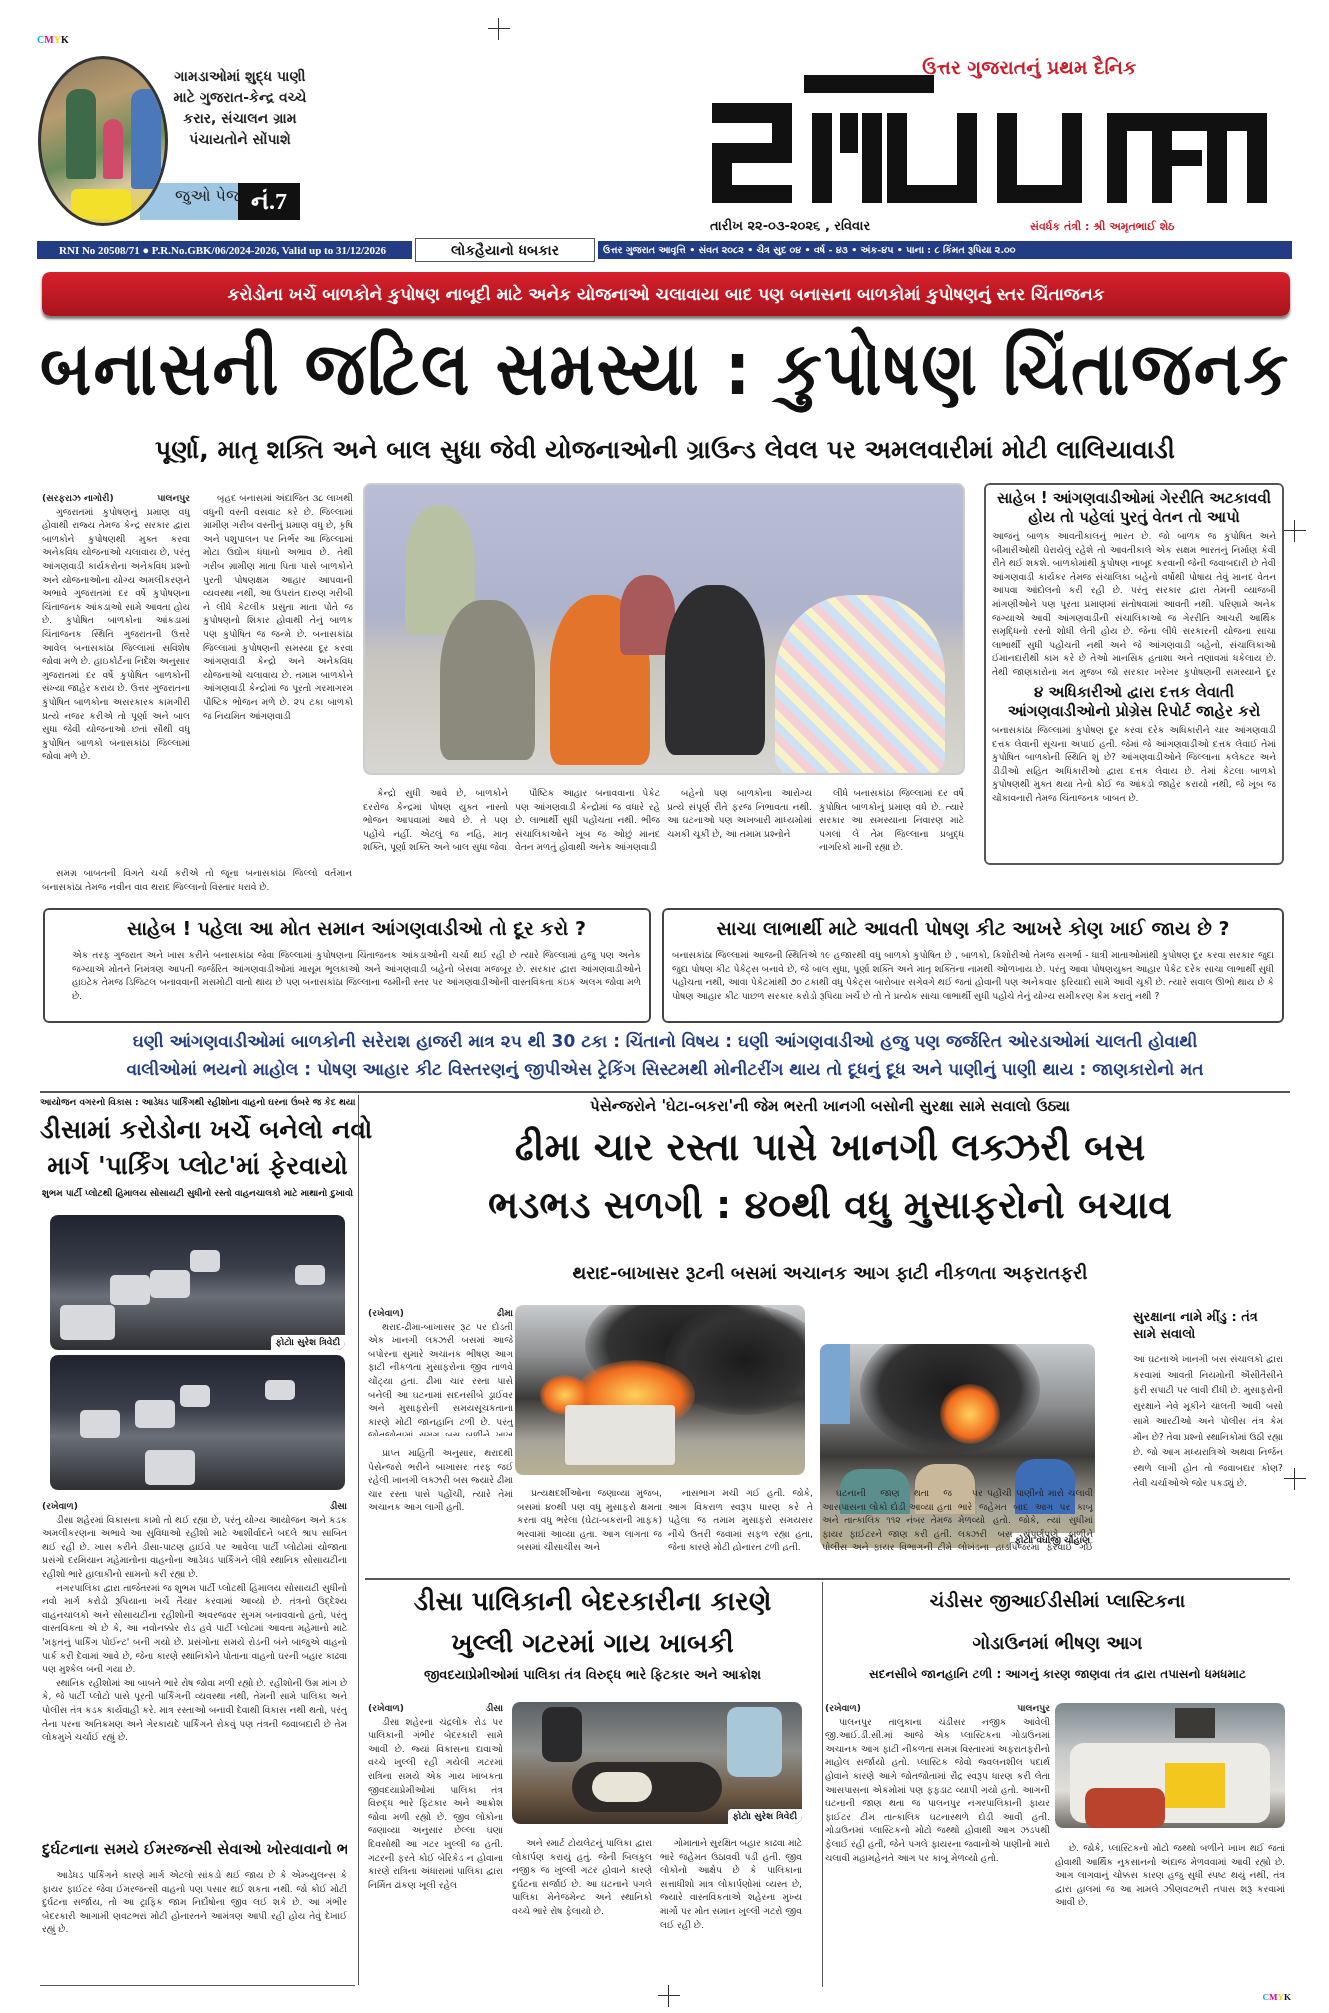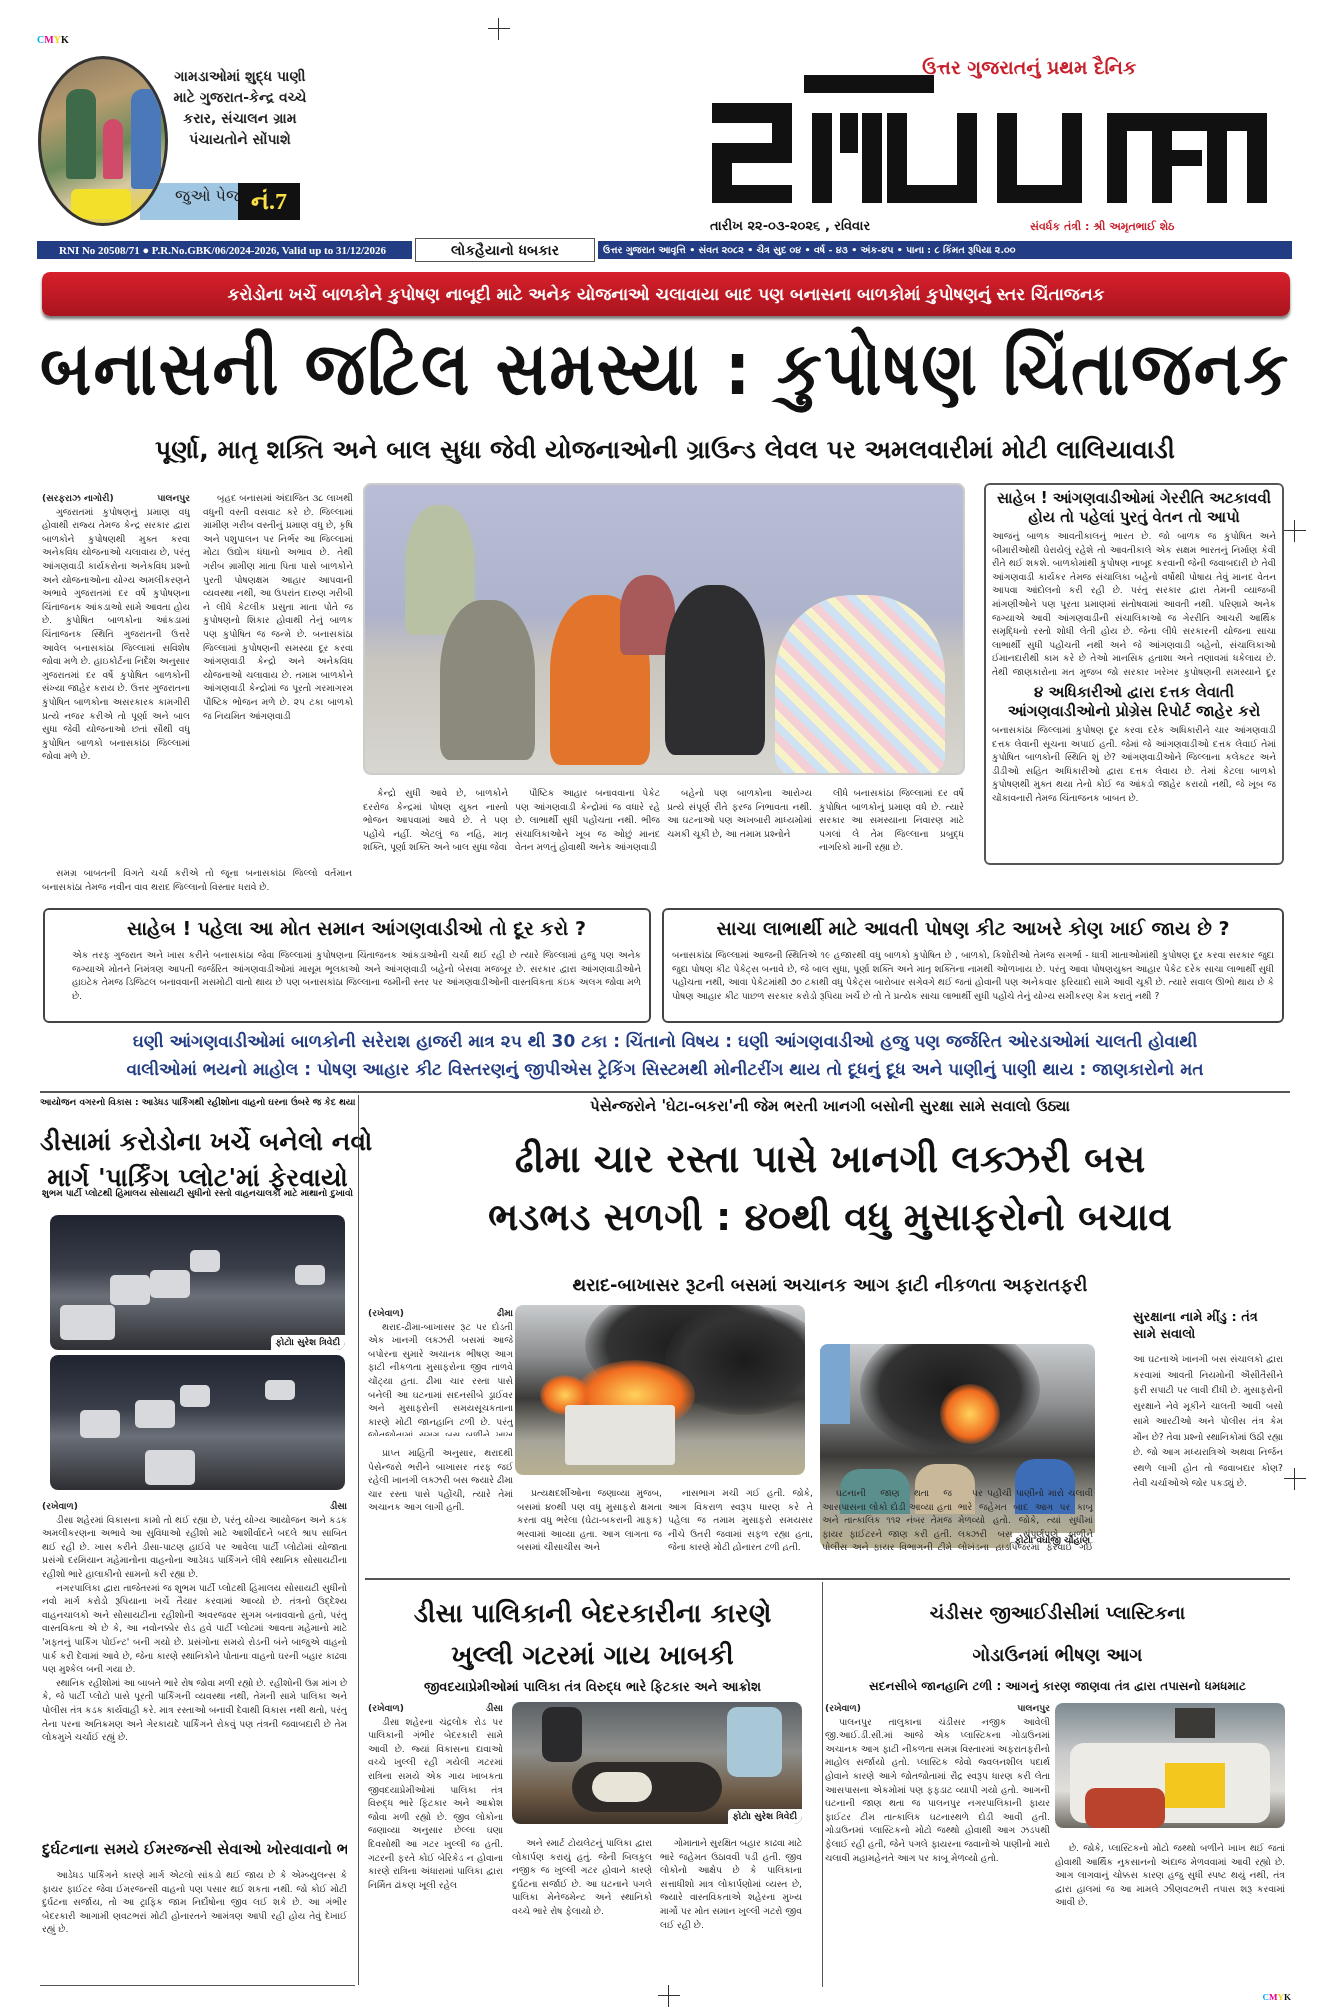--- a/index.html
+++ b/index.html
@@ -14,21 +14,21 @@
 
   
   .teaser-photo { left: 38px; top: 56px; width: 130px; height: 170px; border-radius: 50%; overflow: hidden; border: 3px solid #333; background: linear-gradient(160deg,#8a7a60 0%,#b89c70 30%,#6c8a5a 55%,#d9c9a0 75%,#e7d34a 90%); }
   .teaser-photo .fig1 { position:absolute; left:25px; top:30px; width:30px; height:90px; background:#3f6a4a; border-radius:12px 12px 4px 4px; }
   .teaser-photo .fig2 { position:absolute; left:62px; top:60px; width:20px; height:60px; background:#d04a6a; border-radius:10px 10px 3px 3px; }
   .teaser-photo .fig3 { position:absolute; left:90px; top:30px; width:30px; height:100px; background:#4a78b8; border-radius:12px 12px 4px 4px; }
   .teaser-photo .jug { position:absolute; left:30px; top:130px; width:60px; height:30px; background:#f2e02a; border-radius:6px; }
   .teaser-text { left: 170px; top: 66px; width: 140px; text-align: center; font-size: 14px; font-weight: bold; line-height: 21px; color: #222; }
   .teaser-band { left: 140px; top: 183px; width: 160px; height: 37px; background: #9fc6e2; }
   .teaser-see { left: 175px; top: 186px; font-size: 16px; color: #222; }
-  .teaser-page { left: 238px; top: 183px; width: 62px; height: 37px; background: #111; color: #fde047; font-size: 24px; font-weight: bold; text-align: center; line-height: 37px; font-family: "Liberation Serif", serif; }
+  .teaser-page { left: 238px; top: 183px; width: 62px; height: 37px; background: #111; color: #ffffff; font-size: 24px; font-weight: bold; text-align: center; line-height: 37px; font-family: "Liberation Serif", serif; }
 
   
   .mast-logo { left: 712px; top: 75px; width: 580px; height: 130px; }
   .mast-logo .bar { position:absolute; background:#111; }
   .mast-tagline { left: 922px; top: 56px; font-size: 19px; font-weight: bold; color: #c8202b; }
   .mast-date { left: 710px; top: 218px; font-size: 13px; font-weight: bold; }
   .mast-editor { left: 1030px; top: 220px; font-size: 11px; font-weight: bold; color: #c8202b; }
 
   
   .rni-bar { left: 37px; top: 241px; width: 375px; height: 18px; background: #233d84; color: #fff; font-family: "Liberation Serif", serif; font-size: 11px; font-weight: bold; line-height: 18px; padding-left: 22px; }
@@ -54,21 +54,21 @@
 
   .box { border: 2px solid #444; border-radius: 6px; padding: 4px 8px; }
   .box h3 { text-align:center; font-size: 19px; font-weight: bold; line-height: 28px; }
 
   .blue-hl { left: 40px; top: 1027px; width: 1250px; text-align: center; color: #233d84; font-size: 17px; font-weight: bold; line-height: 28px; white-space: nowrap; }
 
   .rule-h { height: 2px; background: #555; }
   .rule-v { width: 1px; background: #555; }
 
   .kicker { font-size: 11px; font-weight: bold; text-align: center; white-space: nowrap; }
-  .hl-big { font-weight: bold; text-align: center; white-space: nowrap; margin-top: 12px; }
+  .hl-big { font-weight: bold; text-align: center; white-space: nowrap; }
 
   .photo { border-radius: 8px; overflow: hidden; position: absolute; }
   .credit { position:absolute; right: 0; bottom: 0; background:#fff; font-size: 9px; font-weight: bold; padding: 2px 5px; border-radius: 4px 0 0 0; }
 
   .parking-photo { background: linear-gradient(180deg,#202431 0%,#3b3f4a 40%,#6a6f78 60%,#2e2f33 100%); }
   .car { position:absolute; background:#d7d9dc; border-radius: 5px; }
   .bus-photo { background: linear-gradient(#c9ccce 0%,#8d8f91 30%,#3b3a38 55%,#a7a59a 80%,#b8b090 100%); }
   .flame { position:absolute; border-radius: 50%; background: radial-gradient(#ffd25a,#f06a1e 55%,rgba(160,40,10,0.0) 75%); }
   .smoke { position:absolute; border-radius: 50%; background: radial-gradient(#1b1b1b,#333 55%,rgba(80,80,80,0) 75%); }
   .cow-photo { background: linear-gradient(#5b6166 0%,#8e8f8c 40%,#6e5a45 75%,#3e332a 100%); }

